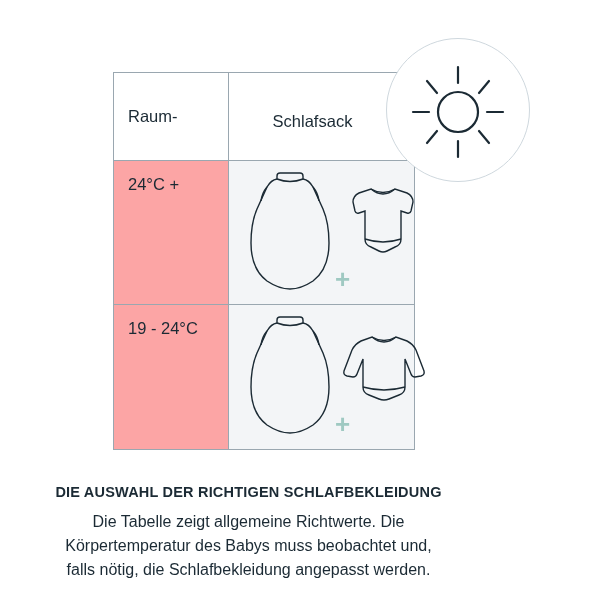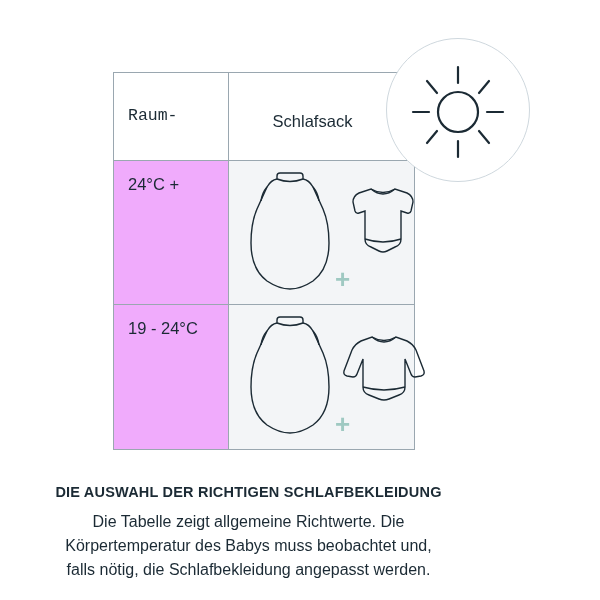--- a/index.html
+++ b/index.html
@@ -54,38 +54,37 @@
   .cell-right {
     flex: 1;
     box-sizing: border-box;
     position: relative;
   }
 
   .head-left-text {
     font-size: 16.5px;
     line-height: 1.35;
     color: #1b2a34;
-    font-family: Liberation Mono, monospace;
   }
   .head-right {
     display: flex;
     align-items: center;
     justify-content: center;
     text-align: center;
   }
   .head-right-text {
     font-size: 16.5px;
     line-height: 1.35;
     color: #1b2a34;
     padding-right: 18px;
     margin-top: 9px;
   }
 
   .temp-cell {
-    background: #f0abfc;
+    background: #fca5a5;
     align-items: flex-start;
     padding-top: 14px;
   }
   .temp-text {
     font-size: 16.5px;
     color: #1b2a34;
   }
   .garments-cell {
     background: #f3f5f7;
     display: flex;

